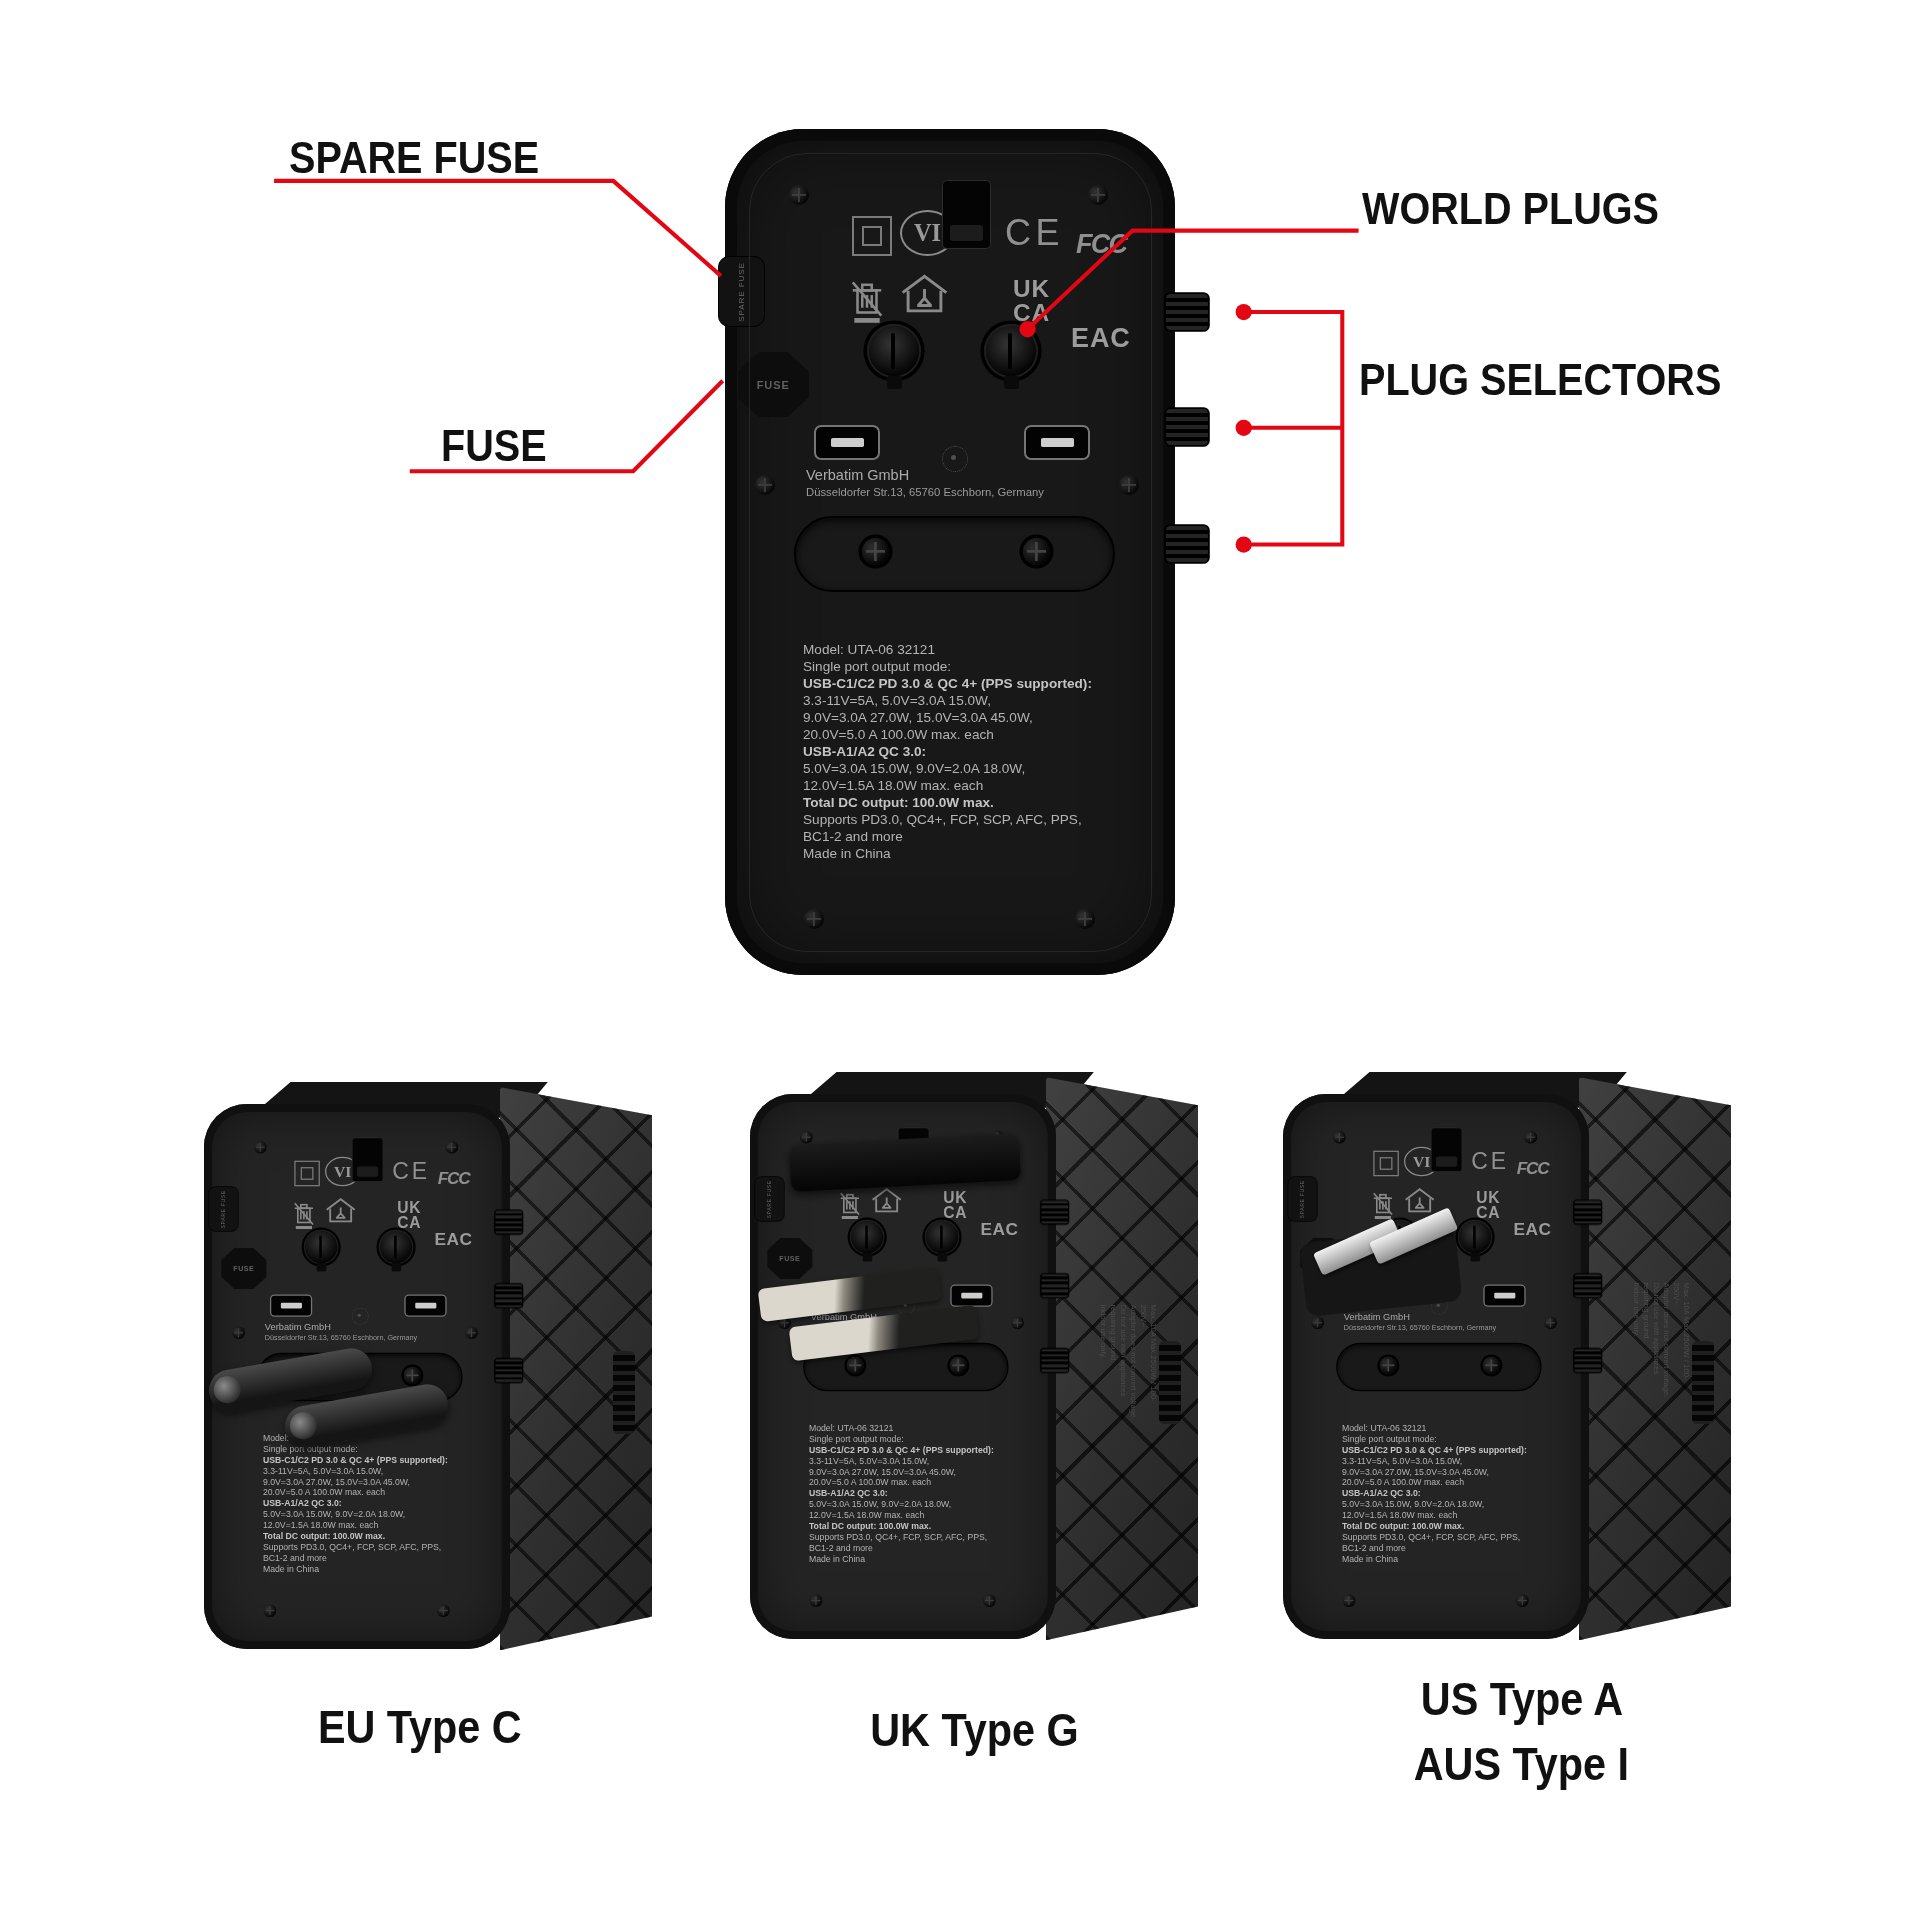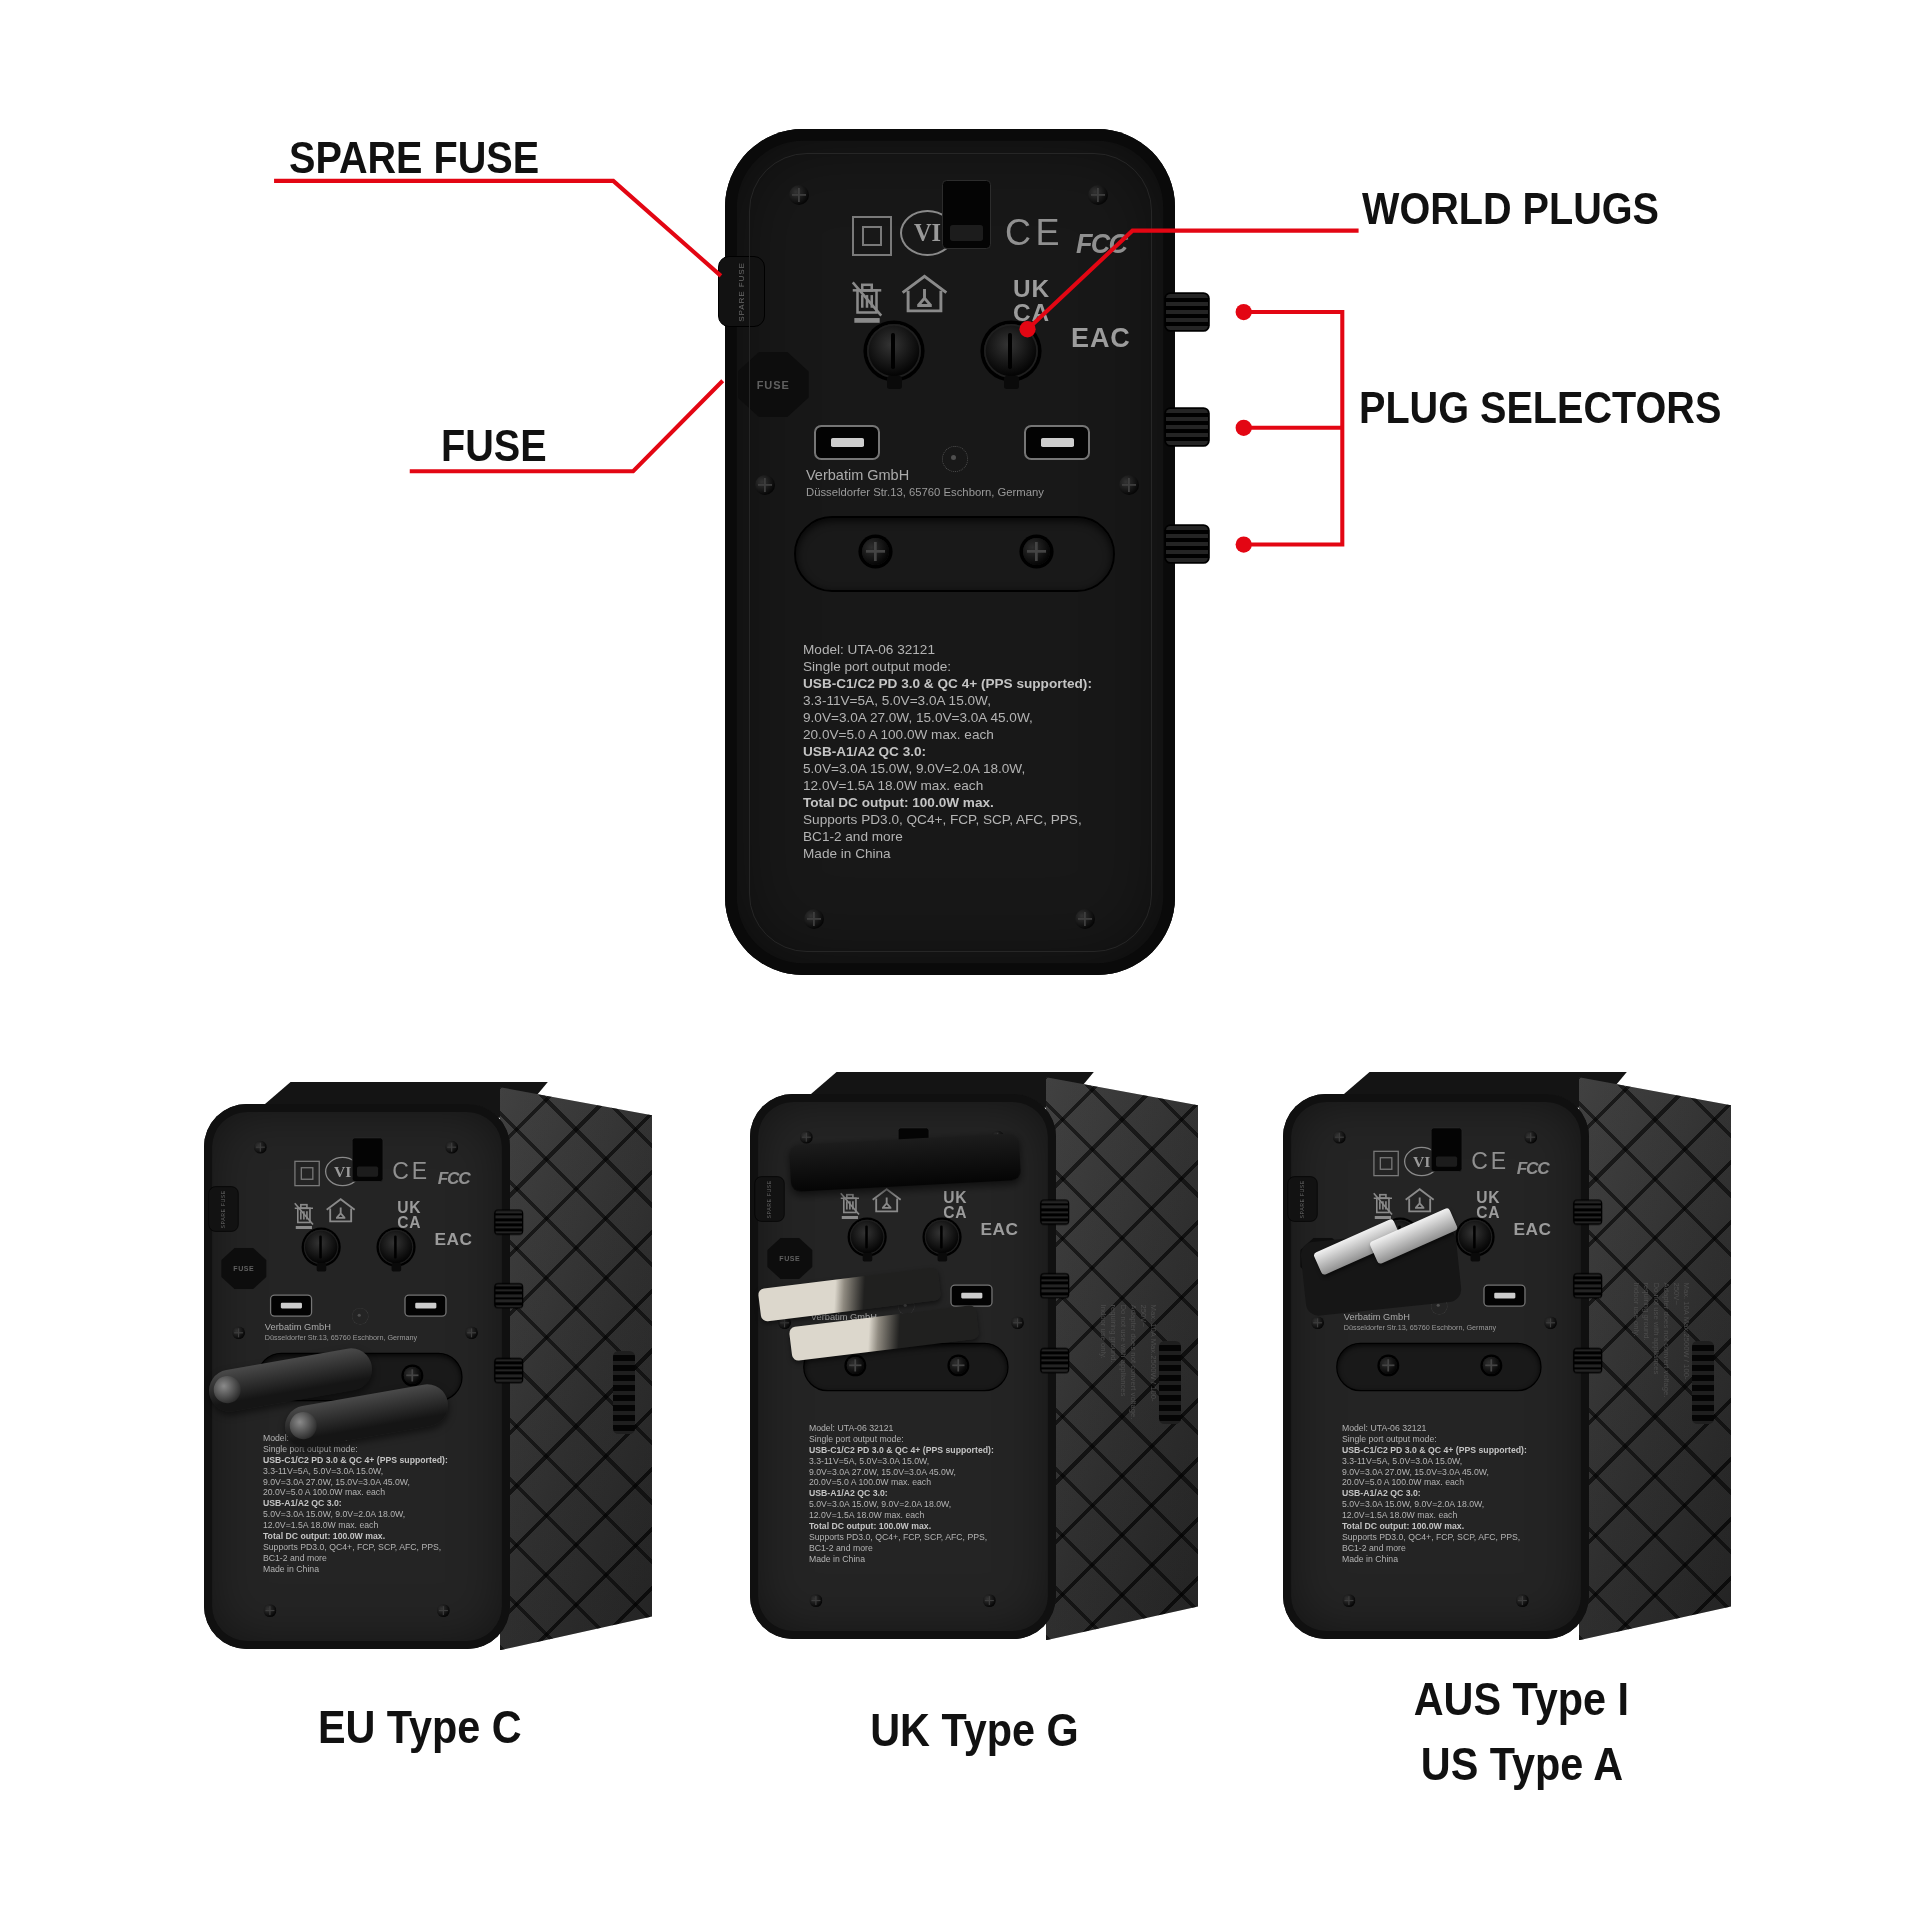--- a/index.html
+++ b/index.html
@@ -222,21 +222,21 @@
 
 <div class="callout" style="left:289px;top:132px;">
   <span class="cond">SPARE FUSE</span>
 </div>
 <div class="callout" style="left:441px;top:420px;">
   <span class="cond">FUSE</span>
 </div>
 <div class="callout" style="left:1362px;top:183px;">
   <span class="cond">WORLD PLUGS</span>
 </div>
-<div class="callout" style="left:1359px;top:382px;">
+<div class="callout" style="left:1359px;top:354px;">
   <span class="cond">PLUG SELECTORS</span>
 </div>
 
 <div class="variant" style="left:204px;top:1080px;">
   <div class="v-top"></div>
   <div class="v-side"></div>
   <div class="v-side-handle"></div>
   <div class="v-face">
     <div class="face-scale">
         <div class="face-content">
@@ -556,22 +556,22 @@
   <div class="us-blade us-blade-2"></div>
 </div>
 
 <div class="caption" style="left:284px;top:1699px;width:271px;">
   <span class="cond">EU Type C</span>
 </div>
 <div class="caption" style="left:839px;top:1702px;width:271px;">
   <span class="cond">UK Type G</span>
 </div>
 <div class="caption" style="left:1363px;top:1666px;width:317px;">
+  <span class="capline"><span class="cond">US Type A</span></span>
   <span class="capline"><span class="cond">AUS Type I</span></span>
-  <span class="capline"><span class="cond">US Type A</span></span>
 </div>
 
 <svg id="lines" width="1923" height="1923" viewBox="0 0 2126 2126">
   <g stroke="#e30613" stroke-width="4.5" fill="none">
     <polyline points="303,200 678,200 797,305"></polyline>
     <polyline points="453,521 700,521 799,421"></polyline>
     <polyline points="1502,255 1252,255 1136,364"></polyline>
     <polyline points="1375,345 1484,345 1484,602 1375,602"></polyline>
     <line x1="1375" y1="473" x2="1484" y2="473"></line>
   </g>

